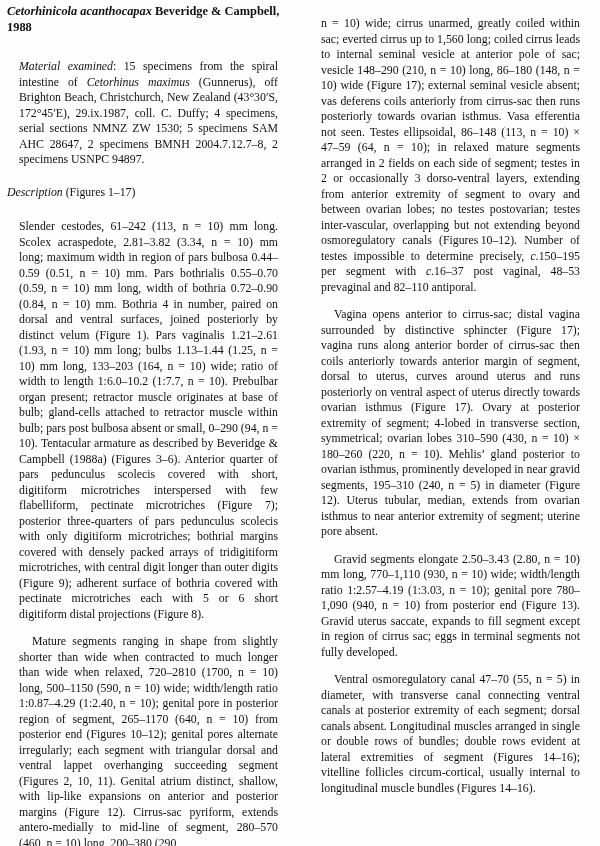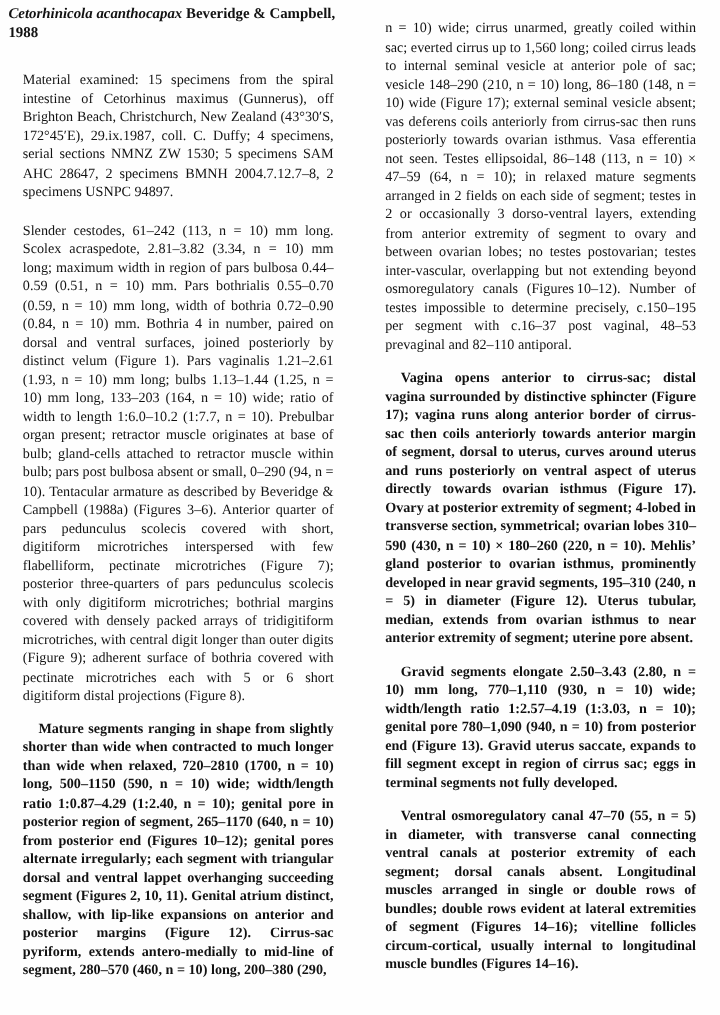--- a/index.html
+++ b/index.html
@@ -47,38 +47,39 @@
   }
   .section-heading {
     font-style: italic;
     margin: 0 0 19px 0;
     text-align: left;
   }
   .section-heading .roman {
     font-style: normal;
   }
   .italic {
+    font-style: italic;
   }
   .indent {
     text-indent: 13px;
-    font-weight: bold;
   }
 </style>
 </head>
 <body>
 
 <div class="page">
   <div class="columns">
 
     <div class="col">
 
       <h1 class="title"><span class="species">Cetorhinicola acanthocapax</span> <span>Beveridge &amp; Campbell, 1988</span></h1>
 
       <p class="para-gap"><span class="italic">Material examined</span><span>: 15 specimens from the spiral intestine of </span><span class="italic">Cetorhinus maximus</span><span> (Gunnerus), off Brighton Beach, Christchurch, New Zealand (43°30′S, 172°45′E), 29.ix.1987, coll. C. Duffy; 4 specimens, serial sections NMNZ ZW 1530; 5 specimens SAM AHC 28647, 2 specimens BMNH 2004.7.12.7–8, 2 specimens USNPC 94897.</span></p>
 
+      <h2 class="section-heading" style="font-size:11.8px; font-weight:normal;"><span>Description</span><span class="roman"> (Figures 1–17)</span></h2>
 
       <p>Slender cestodes, 61–242 (113, n = 10) mm long. Scolex acraspedote, 2.81–3.82 (3.34, n = 10) mm long; maximum width in region of pars bulbosa 0.44–0.59 (0.51, n = 10) mm. Pars bothrialis 0.55–0.70 (0.59, n = 10) mm long, width of bothria 0.72–0.90 (0.84, n = 10) mm. Bothria 4 in number, paired on dorsal and ventral surfaces, joined posteriorly by distinct velum (Figure 1). Pars vaginalis 1.21–2.61 (1.93, n = 10) mm long; bulbs 1.13–1.44 (1.25, n = 10) mm long, 133–203 (164, n = 10) wide; ratio of width to length 1:6.0–10.2 (1:7.7, n = 10). Prebulbar organ present; retractor muscle originates at base of bulb; gland-cells attached to retractor muscle within bulb; pars post bulbosa absent or small, 0–290 (94, n = 10). Tentacular armature as described by Beveridge &amp; Campbell (1988a) (Figures 3–6). Anterior quarter of pars pedunculus scolecis covered with short, digitiform microtriches interspersed with few flabelliform, pectinate microtriches (Figure 7); posterior three-quarters of pars pedunculus scolecis with only digitiform microtriches; bothrial margins covered with densely packed arrays of tridigitiform microtriches, with central digit longer than outer digits (Figure 9); adherent surface of bothria covered with pectinate microtriches each with 5 or 6 short digitiform distal projections (Figure 8).</p>
 
       <p class="indent">Mature segments ranging in shape from slightly shorter than wide when contracted to much longer than wide when relaxed, 720–2810 (1700, n = 10) long, 500–1150 (590, n = 10) wide; width/length ratio 1:0.87–4.29 (1:2.40, n = 10); genital pore in posterior region of segment, 265–1170 (640, n = 10) from posterior end (Figures 10–12); genital pores alternate irregularly; each segment with triangular dorsal and ventral lappet overhanging succeeding segment (Figures 2, 10, 11). Genital atrium distinct, shallow, with lip-like expansions on anterior and posterior margins (Figure 12). Cirrus-sac pyriform, extends antero-medially to mid-line of segment, 280–570 (460, n = 10) long, 200–380 (290,</p>
 
     </div>
 
     <div class="col">
 
       <p><span>n = 10) wide; cirrus unarmed, greatly coiled within sac; everted cirrus up to 1,560 long; coiled cirrus leads to internal seminal vesicle at anterior pole of sac; vesicle 148–290 (210, n = 10) long, 86–180 (148, n = 10) wide (Figure 17); external seminal vesicle absent; vas deferens coils anteriorly from cirrus-sac then runs posteriorly towards ovarian isthmus. Vasa efferentia not seen. Testes ellipsoidal, 86–148 (113, n = 10) × 47–59 (64, n = 10); in relaxed mature segments arranged in 2 fields on each side of segment; testes in 2 or occasionally 3 dorso-ventral layers, extending from anterior extremity of segment to ovary and between ovarian lobes; no testes postovarian; testes inter-vascular, overlapping but not extending beyond osmoregulatory canals (Figures 10–12). Number of testes impossible to determine precisely, </span><span class="italic">c.</span><span>150–195 per segment with </span><span class="italic">c.</span><span>16–37 post vaginal, 48–53 prevaginal and 82–110 antiporal.</span></p>

